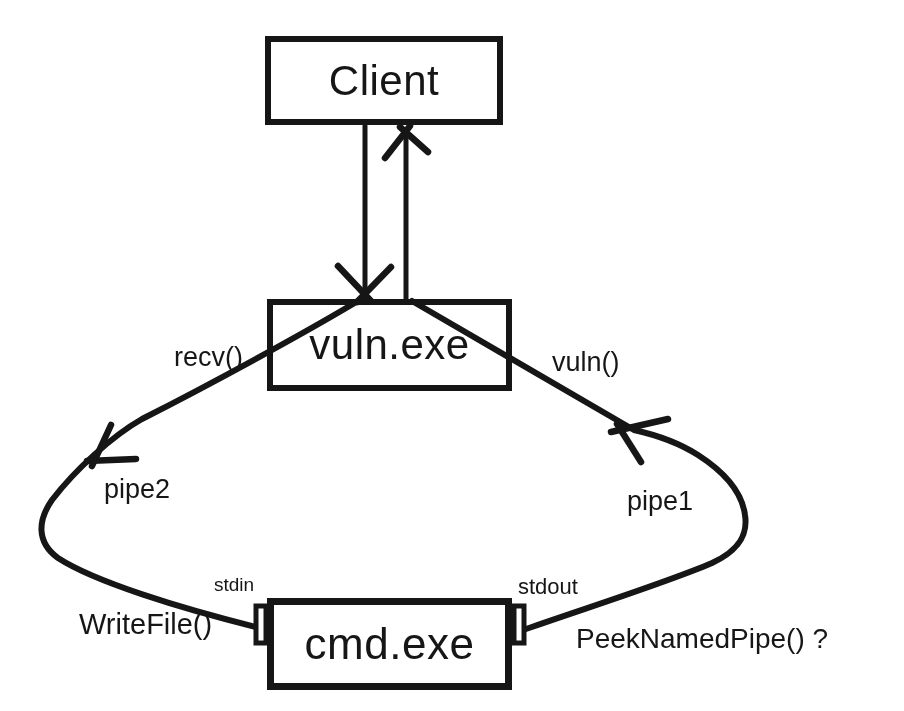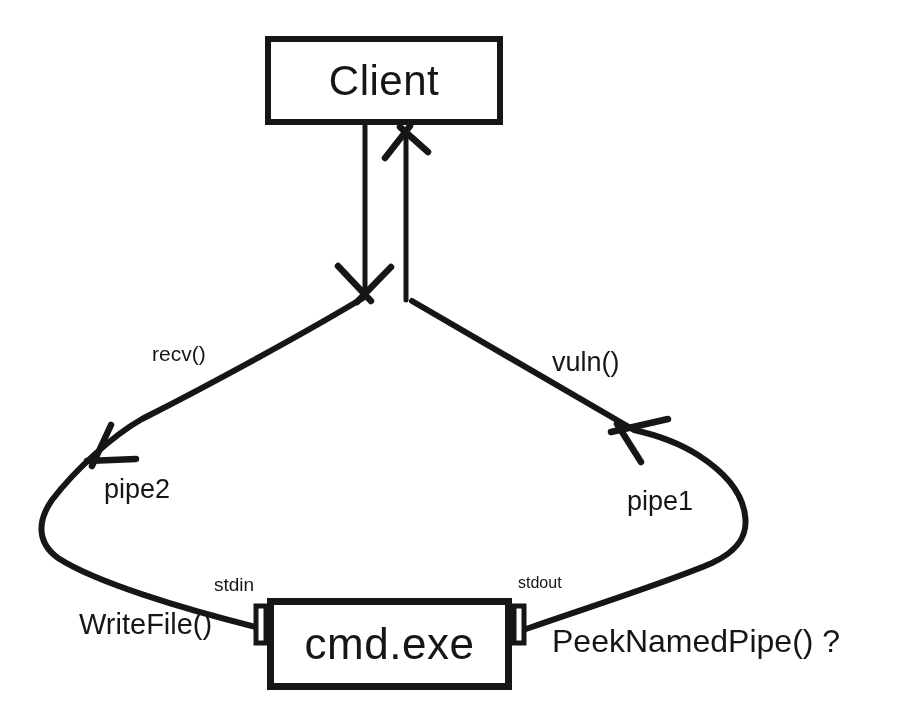--- a/index.html
+++ b/index.html
@@ -18,29 +18,29 @@
   .node {
     position:absolute; border:6px solid var(--ink); background:transparent;
     display:flex; align-items:center; justify-content:center;
     font-size:42px; letter-spacing:0.5px;
   }
   .node-client { left:265px; top:36px;  width:238px; height:89px; }
   .node-vuln   { left:267px; top:299px; width:245px; height:92px; }
   .node-cmd    { left:267px; top:598px; width:245px; height:92px; border-width:7px; font-size:44px; }
 
   .lbl { position:absolute; white-space:nowrap; color:var(--ink); }
-  .lbl-recv   { left:152px; top:342px; font-size:21px; }
+  .lbl-recv   { left:174px; top:342px; font-size:27px; }
   .lbl-send   { left:552px; top:347px; font-size:27px; }
   .lbl-pipe2  { left:84px;  top:474px; font-size:27px;margin-left:20px; }
   .lbl-pipe1  { left:627px; top:486px; font-size:27px; }
   .lbl-read   { left:746px; top:515px; font-size:28px; }
   .lbl-write  { left:79px;  top:608px; font-size:29px; }
-  .lbl-peek   { left:552px; top:623px; font-size:32px; }
+  .lbl-peek   { left:576px; top:623px; font-size:28px; }
   .lbl-stdin  { left:214px; top:574px; font-size:19px; }
-  .lbl-stdout { left:518px; top:574px; font-size:16px; }
+  .lbl-stdout { left:518px; top:574px; font-size:22px; }
 </style>
 </head>
 <body>
 
 <div id="canvas">
 
   <svg id="connectors" viewBox="0 0 904 711" xmlns="http://www.w3.org/2000/svg">
 
     <line class="stroke vline" x1="365" y1="126" x2="365" y2="296"></line>
 
@@ -77,20 +77,23 @@
       <line class="stroke wing" x1="641" y1="462" x2="617" y2="424"></line>
     </g>
 
     <rect class="port" x="256" y="606" width="10" height="37"></rect>
     <rect class="port" x="514" y="606" width="10" height="37"></rect>
   </svg>
 
   <div class="node node-client">
     <span>Client</span>
   </div>
+  <div class="node node-vuln">
+    <span>vuln.exe</span>
+  </div>
   <div class="node node-cmd">
     <span>cmd.exe</span>
   </div>
 
   <div class="lbl lbl-recv">recv()</div>
   <div class="lbl lbl-send">vuln()</div>
   <div class="lbl lbl-pipe2">pipe2</div>
   <div class="lbl lbl-pipe1">pipe1</div>
   <div class="lbl lbl-write">WriteFile()</div>
   <div class="lbl lbl-peek">PeekNamedPipe() ?</div>

